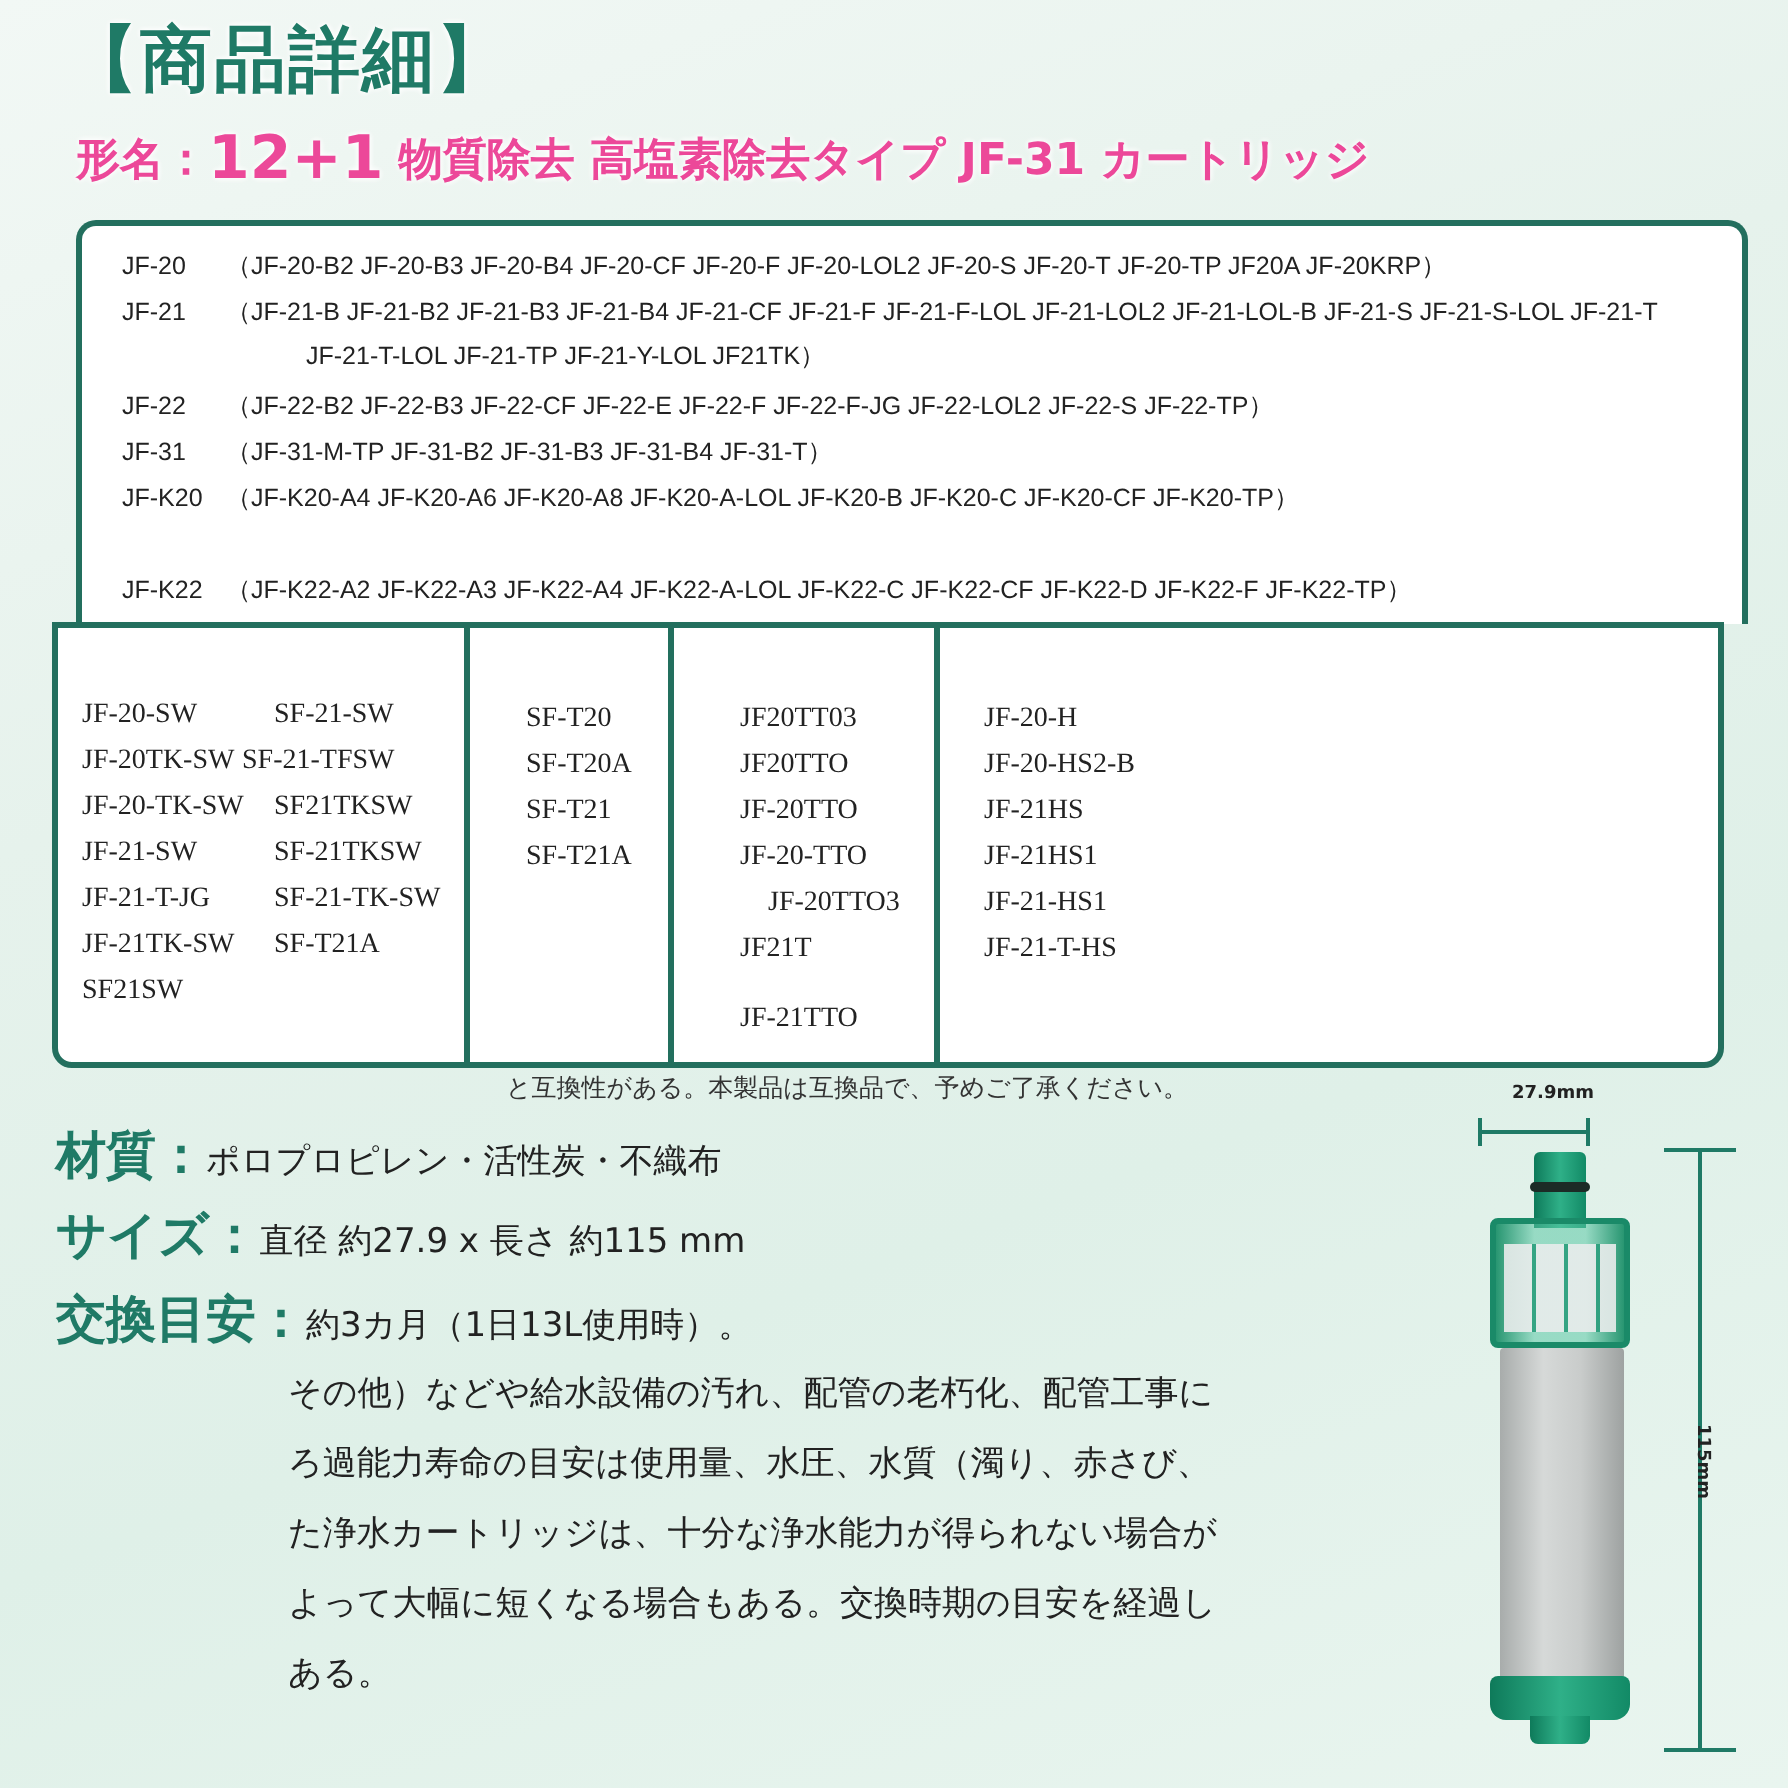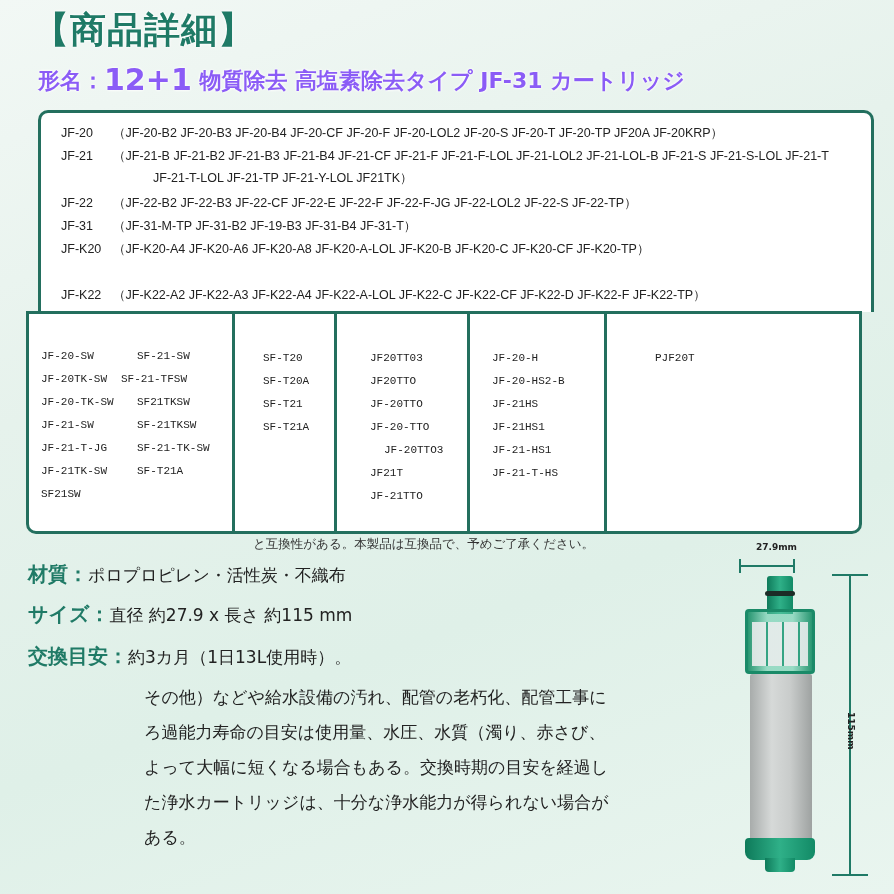--- a/index.html
+++ b/index.html
@@ -11,21 +11,21 @@
     color: #1a1a1a;
   }
   .heading {
     position: absolute; left: 33px; top: 6px;
     font-size: 36px; font-weight: bold; color: #1f7a66;
     letter-spacing: 1px;
     text-shadow: 0 0 3px #fff, 0 0 3px #fff;
   }
   .model-line {
     position: absolute; left: 38px; top: 62px;
-    font-size: 22px; font-weight: bold; color: #8b5cf6;
+    font-size: 22px; font-weight: bold; color: #ec4899;
     white-space: nowrap;
     text-shadow: 0 0 3px #fff, 0 0 3px #fff;
   }
   .model-line .big { font-size: 30px; vertical-align: -2px; }
   .top-box {
     position: absolute; left: 38px; top: 110px;
     width: 836px; height: 202px;
     background: #fff; border: 3px solid #236f5e;
     border-radius: 10px 10px 0 0; border-bottom: none;
   }
@@ -38,32 +38,32 @@
   .compat-row .cont { position: absolute; left: 92px; top: 22px; }
   .bottom-box {
     position: absolute; left: 26px; top: 311px;
     width: 836px; height: 223px;
     background: #fff; border: 3px solid #236f5e;
     border-radius: 0 0 10px 10px;
     display: flex;
   }
   .col {
     border-right: 3px solid #236f5e; height: 100%; position: relative;
-    font-family: Liberation Mono, monospace; font-size: 11px; color: #222; padding-left: 40px;
+    font-family: Liberation Serif, serif; font-size: 14px; color: #222; padding-left: 40px;
   }
   .col:last-child { border-right: none; }
   .col .item { position: absolute; white-space: nowrap; }
   .note {
     position: absolute; left: 253px; top: 536px;
     font-size: 12.5px; color: #333;
   }
   .spec {
     position: absolute; left: 28px; font-size: 17px; color: #222; white-space: nowrap;
   }
-  .spec .lbl { color: #1f7a66; font-weight: bold; font-size: 20px; }
+  .spec .lbl { color: #1f7a66; font-weight: bold; font-size: 25px; }
   .para {
     position: absolute; left: 144px; top: 680px; width: 570px;
     font-size: 17px; line-height: 35px; color: #222;
   }
   .para span { display: block; white-space: nowrap; }
   
   .dim-w { position: absolute; left: 739px; top: 559px; width: 56px; height: 14px; }
   .dim-w .bar { position: absolute; left: 0; right: 0; top: 6px; height: 2px; background: #1f7a66; }
   .dim-w .capl, .dim-w .capr { position: absolute; top: 0; width: 2px; height: 14px; background: #1f7a66; }
   .dim-w .capl { left: 0; } .dim-w .capr { right: 0; }
@@ -97,21 +97,21 @@
 <div class="heading">【商品詳細】</div>
 
 <div class="model-line">
   <span>形名：</span><span class="big">12+1</span><span> 物質除去 高塩素除去タイプ JF-31 カートリッジ</span>
 </div>
 
 <div class="top-box">
   <div class="compat-row" style="top:12px"><span class="key">JF-20</span><span class="val">（JF-20-B2 JF-20-B3 JF-20-B4 JF-20-CF JF-20-F JF-20-LOL2 JF-20-S JF-20-T JF-20-TP JF20A JF-20KRP）</span></div>
   <div class="compat-row" style="top:35px"><span class="key">JF-21</span><span class="val">（JF-21-B JF-21-B2 JF-21-B3 JF-21-B4 JF-21-CF JF-21-F JF-21-F-LOL JF-21-LOL2 JF-21-LOL-B JF-21-S JF-21-S-LOL JF-21-T</span><span class="cont">JF-21-T-LOL JF-21-TP JF-21-Y-LOL JF21TK）</span></div>
   <div class="compat-row" style="top:82px"><span class="key">JF-22</span><span class="val">（JF-22-B2 JF-22-B3 JF-22-CF JF-22-E JF-22-F JF-22-F-JG JF-22-LOL2 JF-22-S JF-22-TP）</span></div>
-  <div class="compat-row" style="top:105px"><span class="key">JF-31</span><span class="val">（JF-31-M-TP JF-31-B2 JF-19-B3 JF-31-B4 JF-31-T）</span></div>
+  <div class="compat-row" style="top:105px"><span class="key">JF-31</span><span class="val">（JF-31-M-TP JF-31-B2 JF-31-B3 JF-31-B4 JF-31-T）</span></div>
   <div class="compat-row" style="top:128px"><span class="key">JF-K20</span><span class="val">（JF-K20-A4 JF-K20-A6 JF-K20-A8 JF-K20-A-LOL JF-K20-B JF-K20-C JF-K20-CF JF-K20-TP）</span></div>
   <div class="compat-row" style="top:174px"><span class="key">JF-K22</span><span class="val">（JF-K22-A2 JF-K22-A3 JF-K22-A4 JF-K22-A-LOL JF-K22-C JF-K22-CF JF-K22-D JF-K22-F JF-K22-TP）</span></div>
 </div>
 
 <div class="bottom-box">
   <div class="col" style="width:206px">
     <span class="item" style="left:12px;top:36px">JF-20-SW</span>
     <span class="item" style="left:12px;top:59px">JF-20TK-SW</span>
     <span class="item" style="left:12px;top:82px">JF-20-TK-SW</span>
     <span class="item" style="left:12px;top:105px">JF-21-SW</span>
@@ -131,52 +131,49 @@
     <span class="item" style="left:28px;top:84px">SF-T21</span>
     <span class="item" style="left:28px;top:107px">SF-T21A</span>
   </div>
   <div class="col" style="width:133px">
     <span class="item" style="left:33px;top:38px">JF20TT03</span>
     <span class="item" style="left:33px;top:61px">JF20TTO</span>
     <span class="item" style="left:33px;top:84px">JF-20TTO</span>
     <span class="item" style="left:33px;top:107px">JF-20-TTO</span>
     <span class="item" style="left:47px;top:130px">JF-20TTO3</span>
     <span class="item" style="left:33px;top:153px">JF21T</span>
-    <span class="item" style="left:33px;top:176px">JF-21TTO</span>
+    <span class="item" style="left:33px;top:188px">JF-21TTO</span>
   </div>
-  <div class="col" style="width:137px">
+  <div class="col" style="width:120px">
     <span class="item" style="left:22px;top:38px">JF-20-H</span>
     <span class="item" style="left:22px;top:61px">JF-20-HS2-B</span>
     <span class="item" style="left:22px;top:84px">JF-21HS</span>
     <span class="item" style="left:22px;top:107px">JF-21HS1</span>
     <span class="item" style="left:22px;top:130px">JF-21-HS1</span>
     <span class="item" style="left:22px;top:153px">JF-21-T-HS</span>
-  </div>
-  <div class="col" style="flex:1">
-    <span class="item" style="left:48px;top:38px">PJF20T</span>
   </div>
 </div>
 
 <div class="note">と互換性がある。本製品は互換品で、予めご了承ください。</div>
 
 <div class="spec" style="top:561px">
   <span class="lbl">材質：</span><span>ポロプロピレン・活性炭・不織布</span>
 </div>
 <div class="spec" style="top:601px">
   <span class="lbl">サイズ：</span><span>直径 約27.9 x 長さ 約115 mm</span>
 </div>
 <div class="spec" style="top:643px">
   <span class="lbl">交換目安：</span><span>約3カ月（1日13L使用時）。</span>
 </div>
 
 <div class="para">
   <span>その他）などや給水設備の汚れ、配管の老朽化、配管工事に</span>
   <span>ろ過能力寿命の目安は使用量、水圧、水質（濁り、赤さび、</span>
+  <span>た浄水カートリッジは、十分な浄水能力が得られない場合が</span>
   <span>よって大幅に短くなる場合もある。交換時期の目安を経過し</span>
-  <span>た浄水カートリッジは、十分な浄水能力が得られない場合が</span>
   <span>ある。</span>
 </div>
 
 <div class="dim-w-label">27.9mm</div>
 <div class="dim-w">
     <div class="capl"></div>
     <div class="bar"></div>
     <div class="capr"></div>
   </div>
 <div class="dim-h">

